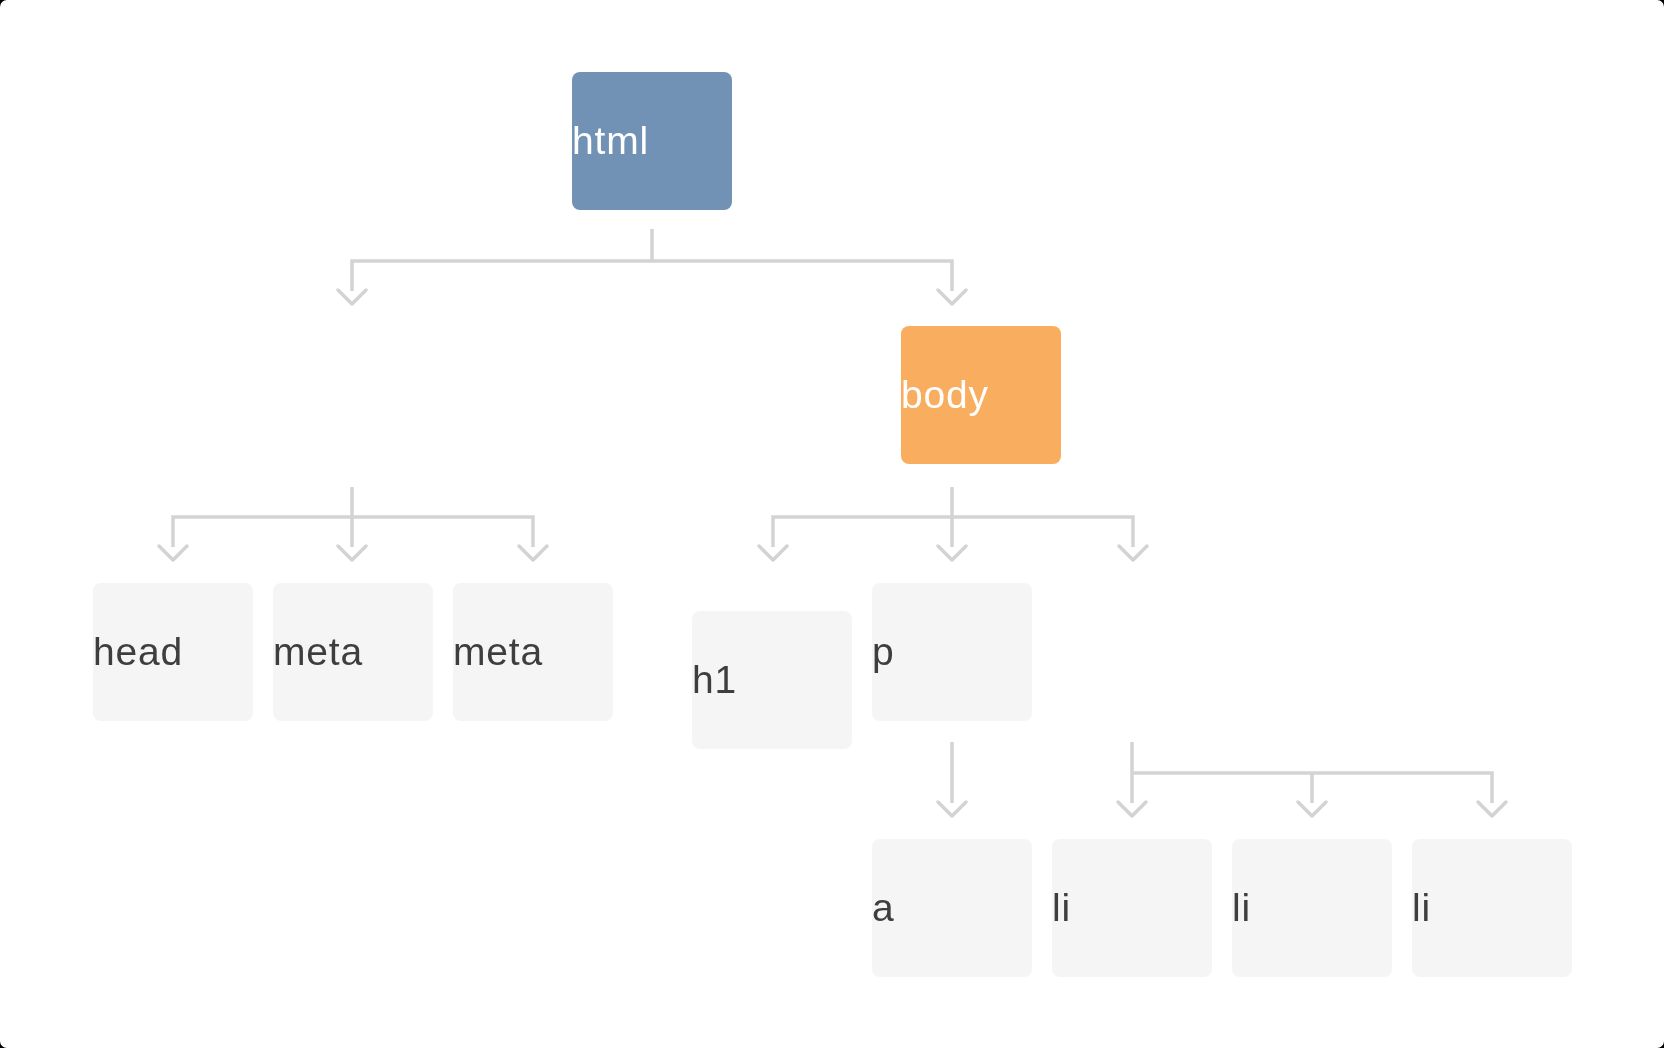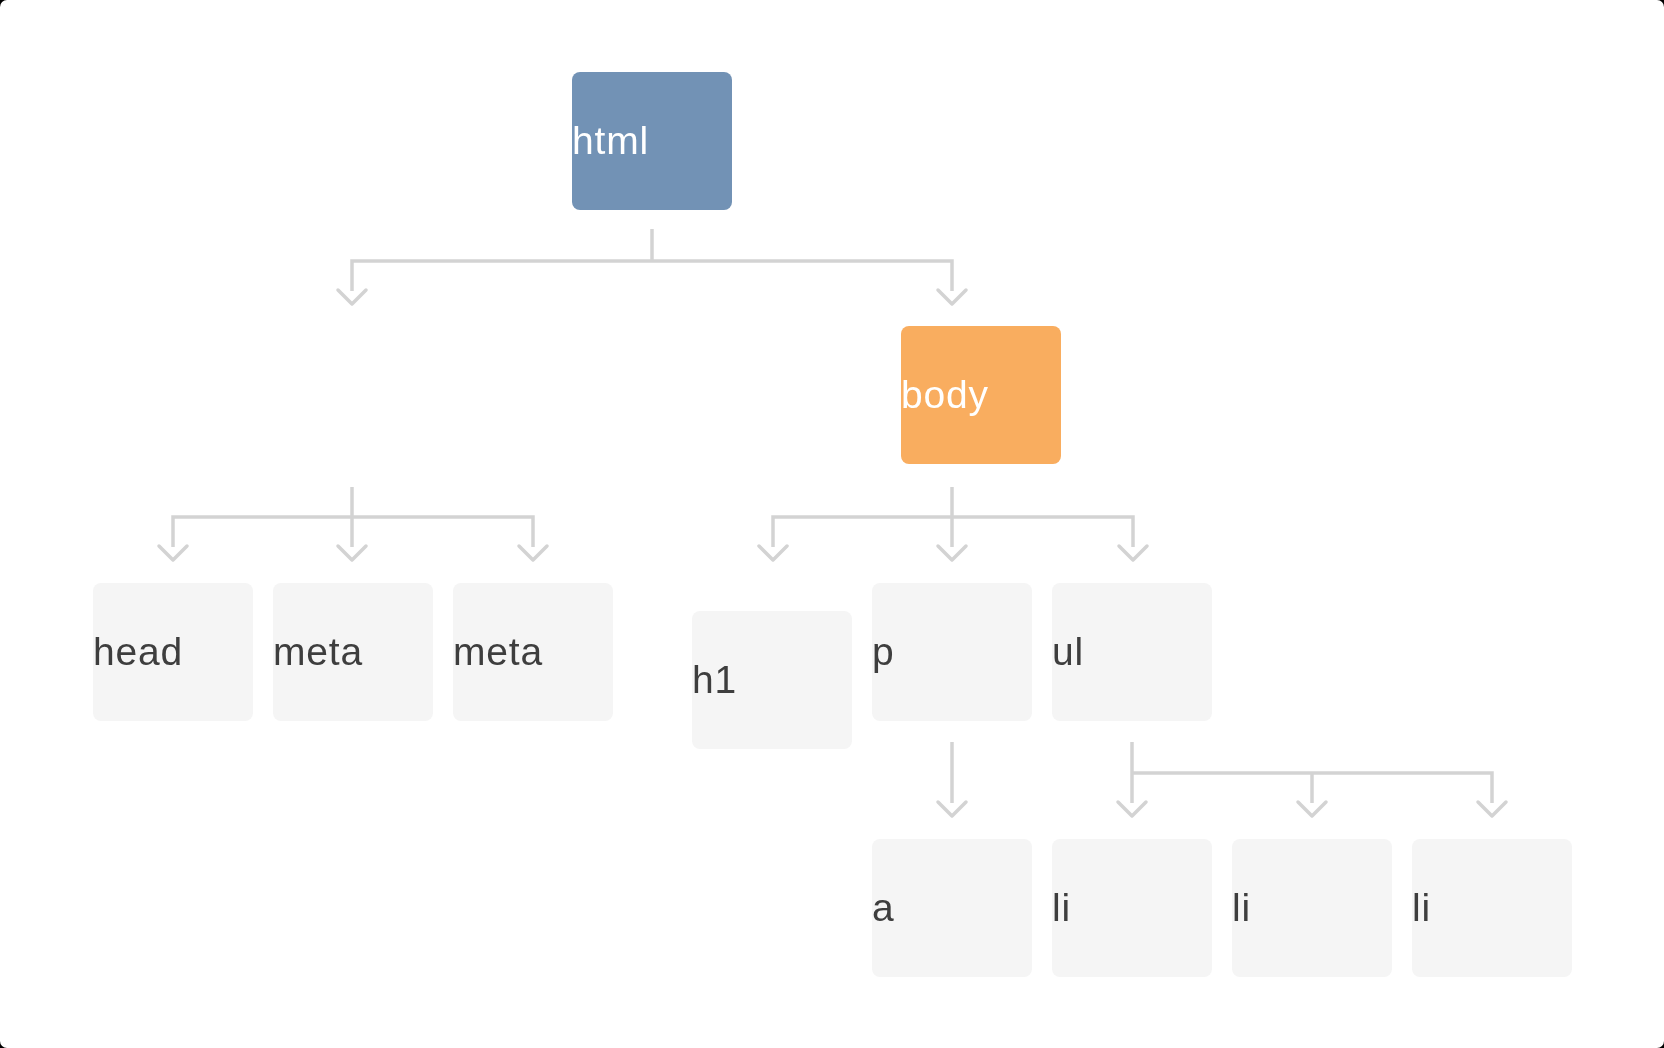--- a/index.html
+++ b/index.html
@@ -124,23 +124,20 @@
   </div>
   <div class="node leaf node-meta2">
     <span>meta</span>
   </div>
   <div class="node leaf node-h1">
     <span>h1</span>
   </div>
   <div class="node leaf node-p">
     <span>p</span>
   </div>
-  <div class="node leaf node-ul">
-    <span>ul</span>
-  </div>
 
   <div class="node leaf node-a">
     <span>a</span>
   </div>
   <div class="node leaf node-li1">
     <span>li</span>
   </div>
   <div class="node leaf node-li2">
     <span>li</span>
   </div>

